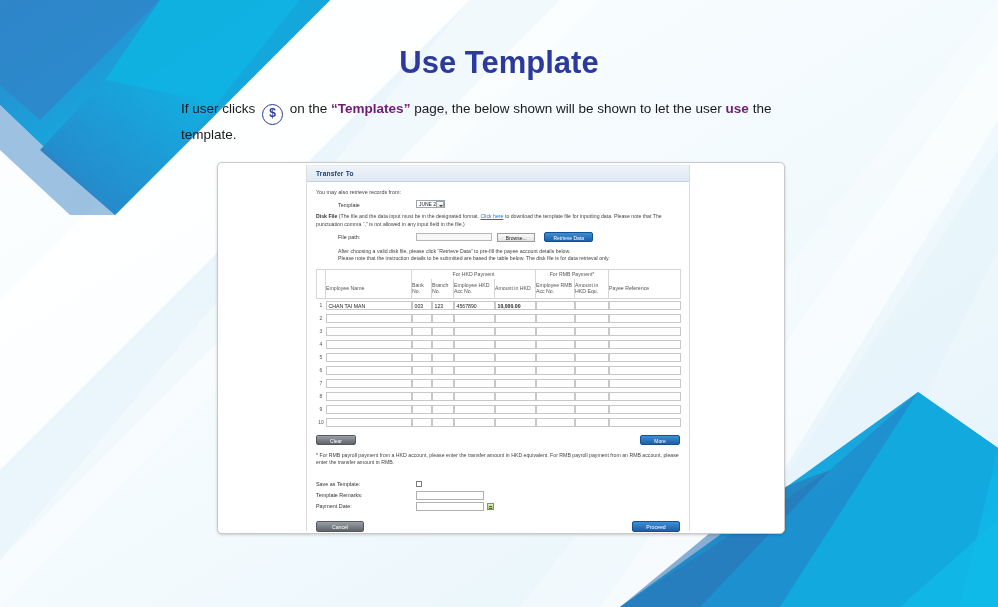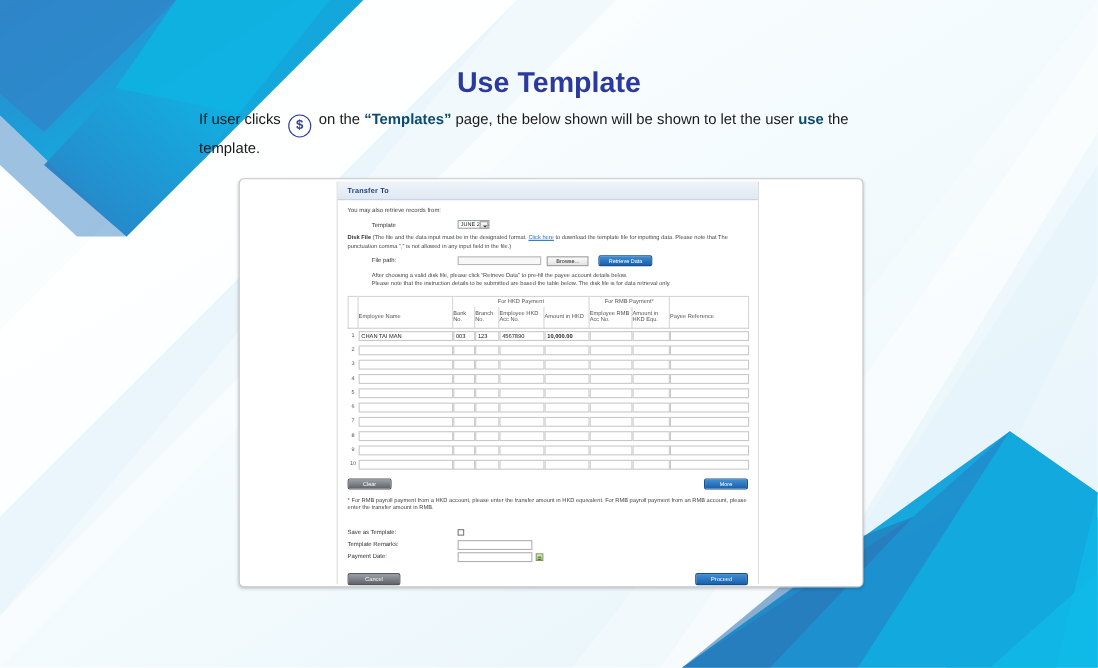--- a/index.html
+++ b/index.html
@@ -10,28 +10,28 @@
   }
   
   #bg{position:absolute;inset:0;overflow:hidden;z-index:0;}
   #bg svg{display:block;width:998px;height:607px;}
 
   
   #slide{position:absolute;inset:0;z-index:2;}
 
   .title{
     position:absolute;left:0;right:0;top:45px;text-align:center;
-    font-size:26px;font-weight:bold;color:#2b3a9c;letter-spacing:0px;margin-top:15px;
+    font-size:31px;font-weight:bold;color:#2b3a9c;letter-spacing:0px;
   }
   .intro{
     position:absolute;left:181px;top:99px;width:640px;
     font-size:13.5px;color:#1a1a1a;line-height:19px;font-weight:bold;
   }
   .intro .plain{font-weight:normal;}
-  .intro .blue{color:#0c4a6e;font-weight:bold;}
+  .intro .blue{color:#701a75;font-weight:bold;}
   .dollar-badge{
     display:inline-block;width:19px;height:19px;border-radius:50%;
     border:1.6px solid #2b3a9c;color:#2b3a9c;
     font-size:12px;font-weight:bold;line-height:17px;text-align:center;
     vertical-align:-4px;margin:0 3px;
   }
 
   
   .card{
     position:absolute;left:217px;top:162px;width:566px;height:370px;

